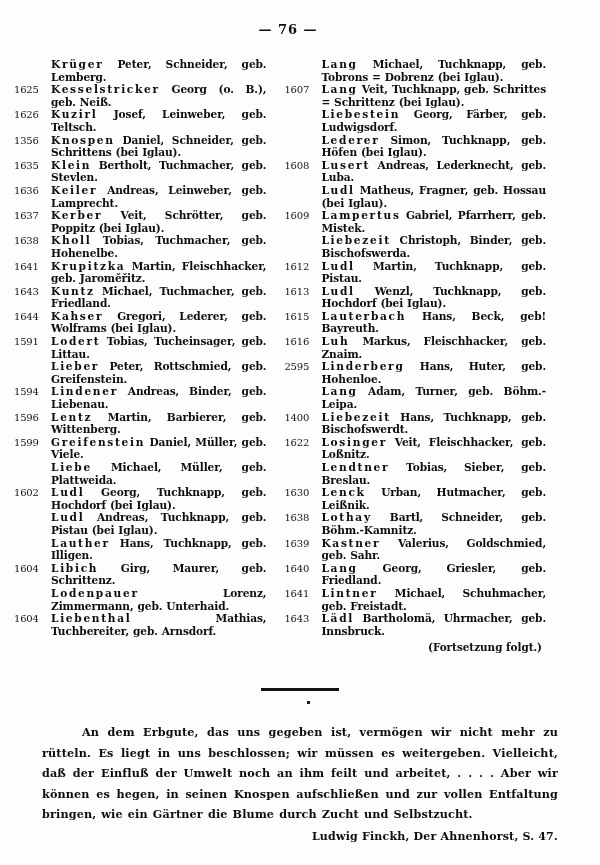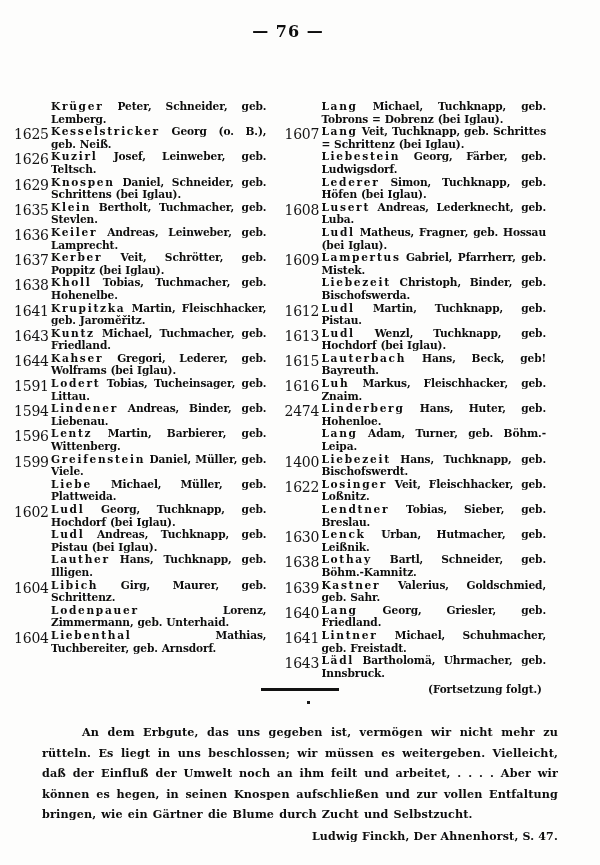--- a/index.html
+++ b/index.html
@@ -25,56 +25,55 @@
 
   
   .page-header {
     position: absolute;
     top: 22px;
     left: 0;
     width: 576px;
     text-align: center;
     font-family: "DejaVu Serif", serif;
     font-weight: bold;
-    font-size: 16px;
+    font-size: 13px;
     letter-spacing: 1px;
     color: #0e0e0e;
   }
 
   
   .columns {
     position: absolute;
     top: 58px;
     left: 0;
     width: 548px;
     display: flex;
     gap: 0px;
-    margin-top: 42px;
   }
   .col {
     width: 300px;
     box-sizing: border-box;
   }
   .col-left  { padding-left: 14px;  padding-right: 8px; }
   .col-right { padding-left: 10px;  padding-right: 2px; }
 
   .entry {
     display: flex;
     align-items: flex-start;
     margin-bottom: 0px;
     line-height: 1.19;
   }
   .year {
     flex: 0 0 32px;
     width: 32px;
     font-family: "DejaVu Serif", serif;
-    font-size: 14px;
+    font-size: 10px;
     font-weight: normal;
     color: #141414;
-    text-align: center;
+    text-align: left;
     padding-right: 5px;
     padding-top: 1px;
     letter-spacing: -0.2px;
   }
   .year.blank { color: transparent; }
   .etext {
     flex: 1 1 auto;
     font-family: "DejaVu Serif", serif;
     font-size: 10.6px;
     font-weight: bold;
@@ -169,21 +168,21 @@
         </div>
         <div class="entry">
           <div class="year">1625</div>
           <div class="etext"><span class="sn">Kesselstricker</span> Georg (o. B.), geb. Neiß.</div>
         </div>
         <div class="entry">
           <div class="year">1626</div>
           <div class="etext"><span class="sn">Kuzirl</span> Josef, Leinweber, geb. Teltsch.</div>
         </div>
         <div class="entry">
-          <div class="year">1629</div>
+          <div class="year">1356</div>
           <div class="etext"><span class="sn">Knospen</span> Daniel, Schneider, geb. Schrittens (bei Iglau).</div>
         </div>
         <div class="entry">
           <div class="year">1635</div>
           <div class="etext"><span class="sn">Klein</span> Bertholt, Tuchmacher, geb. Stevlen.</div>
         </div>
         <div class="entry">
           <div class="year">1636</div>
           <div class="etext"><span class="sn">Keiler</span> Andreas, Leinweber, geb. Lamprecht.</div>
         </div>
@@ -205,20 +204,24 @@
         </div>
         <div class="entry">
           <div class="year">1644</div>
           <div class="etext"><span class="sn">Kahser</span> Gregori, Lederer, geb. Wolframs (bei Iglau).</div>
         </div>
         <div class="entry">
           <div class="year">1591</div>
           <div class="etext"><span class="sn">Lodert</span> Tobias, Tucheinsager, geb. Littau.</div>
         </div>
         <div class="entry">
+          <div class="year blank">&nbsp;</div>
+          <div class="etext"><span class="sn">Lieber</span> Peter, Rottschmied, geb. Greifenstein.</div>
+        </div>
+        <div class="entry">
           <div class="year">1594</div>
           <div class="etext"><span class="sn">Lindener</span> Andreas, Binder, geb. Liebenau.</div>
         </div>
         <div class="entry">
           <div class="year">1596</div>
           <div class="etext"><span class="sn">Lentz</span> Martin, Barbierer, geb. Wittenberg.</div>
         </div>
         <div class="entry">
           <div class="year">1599</div>
           <div class="etext"><span class="sn">Greifenstein</span> Daniel, Müller, geb. Viele.</div>
@@ -296,21 +299,21 @@
         </div>
         <div class="entry">
           <div class="year">1615</div>
           <div class="etext"><span class="sn">Lauterbach</span> Hans, Beck, geb! Bayreuth.</div>
         </div>
         <div class="entry">
           <div class="year">1616</div>
           <div class="etext"><span class="sn">Luh</span> Markus, Fleischhacker, geb. Znaim.</div>
         </div>
         <div class="entry">
-          <div class="year">2474</div>
+          <div class="year">2595</div>
           <div class="etext"><span class="sn">Linderberg</span> Hans, Huter, geb. Hohenloe.</div>
         </div>
         <div class="entry">
           <div class="year blank">&nbsp;</div>
           <div class="etext"><span class="sn">Lang</span> Adam, Turner, geb. Böhm.-Leipa.</div>
         </div>
         <div class="entry">
           <div class="year">1400</div>
           <div class="etext"><span class="sn">Liebezeit</span> Hans, Tuchknapp, geb. Bischofswerdt.</div>
         </div>

